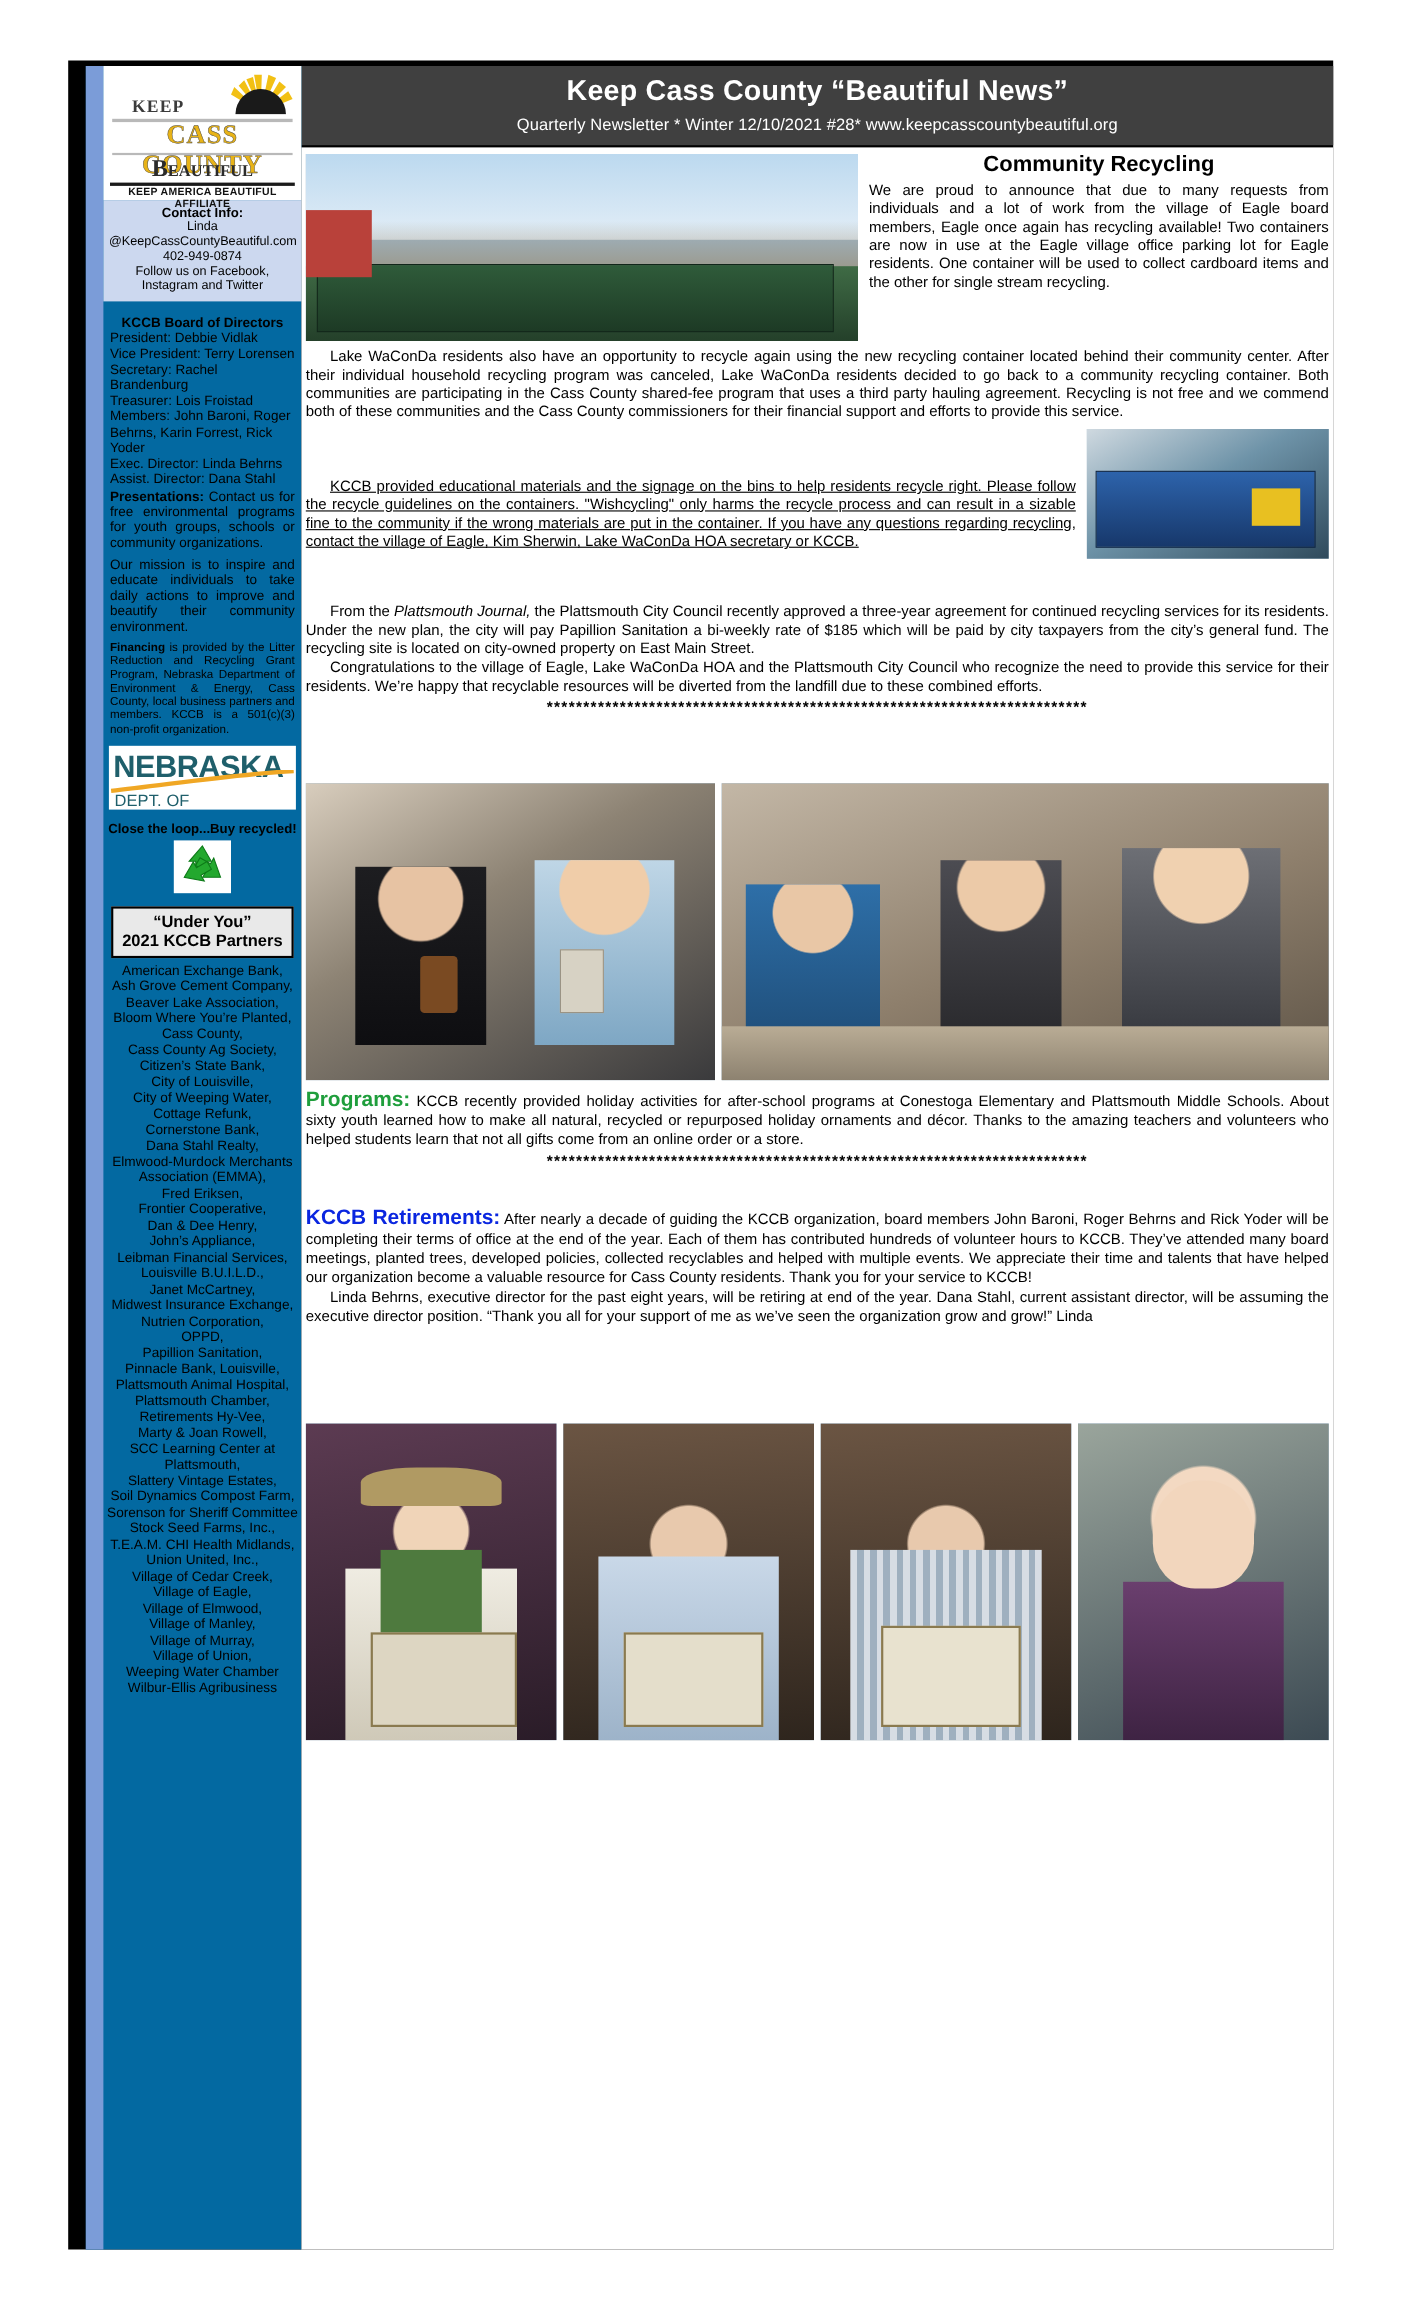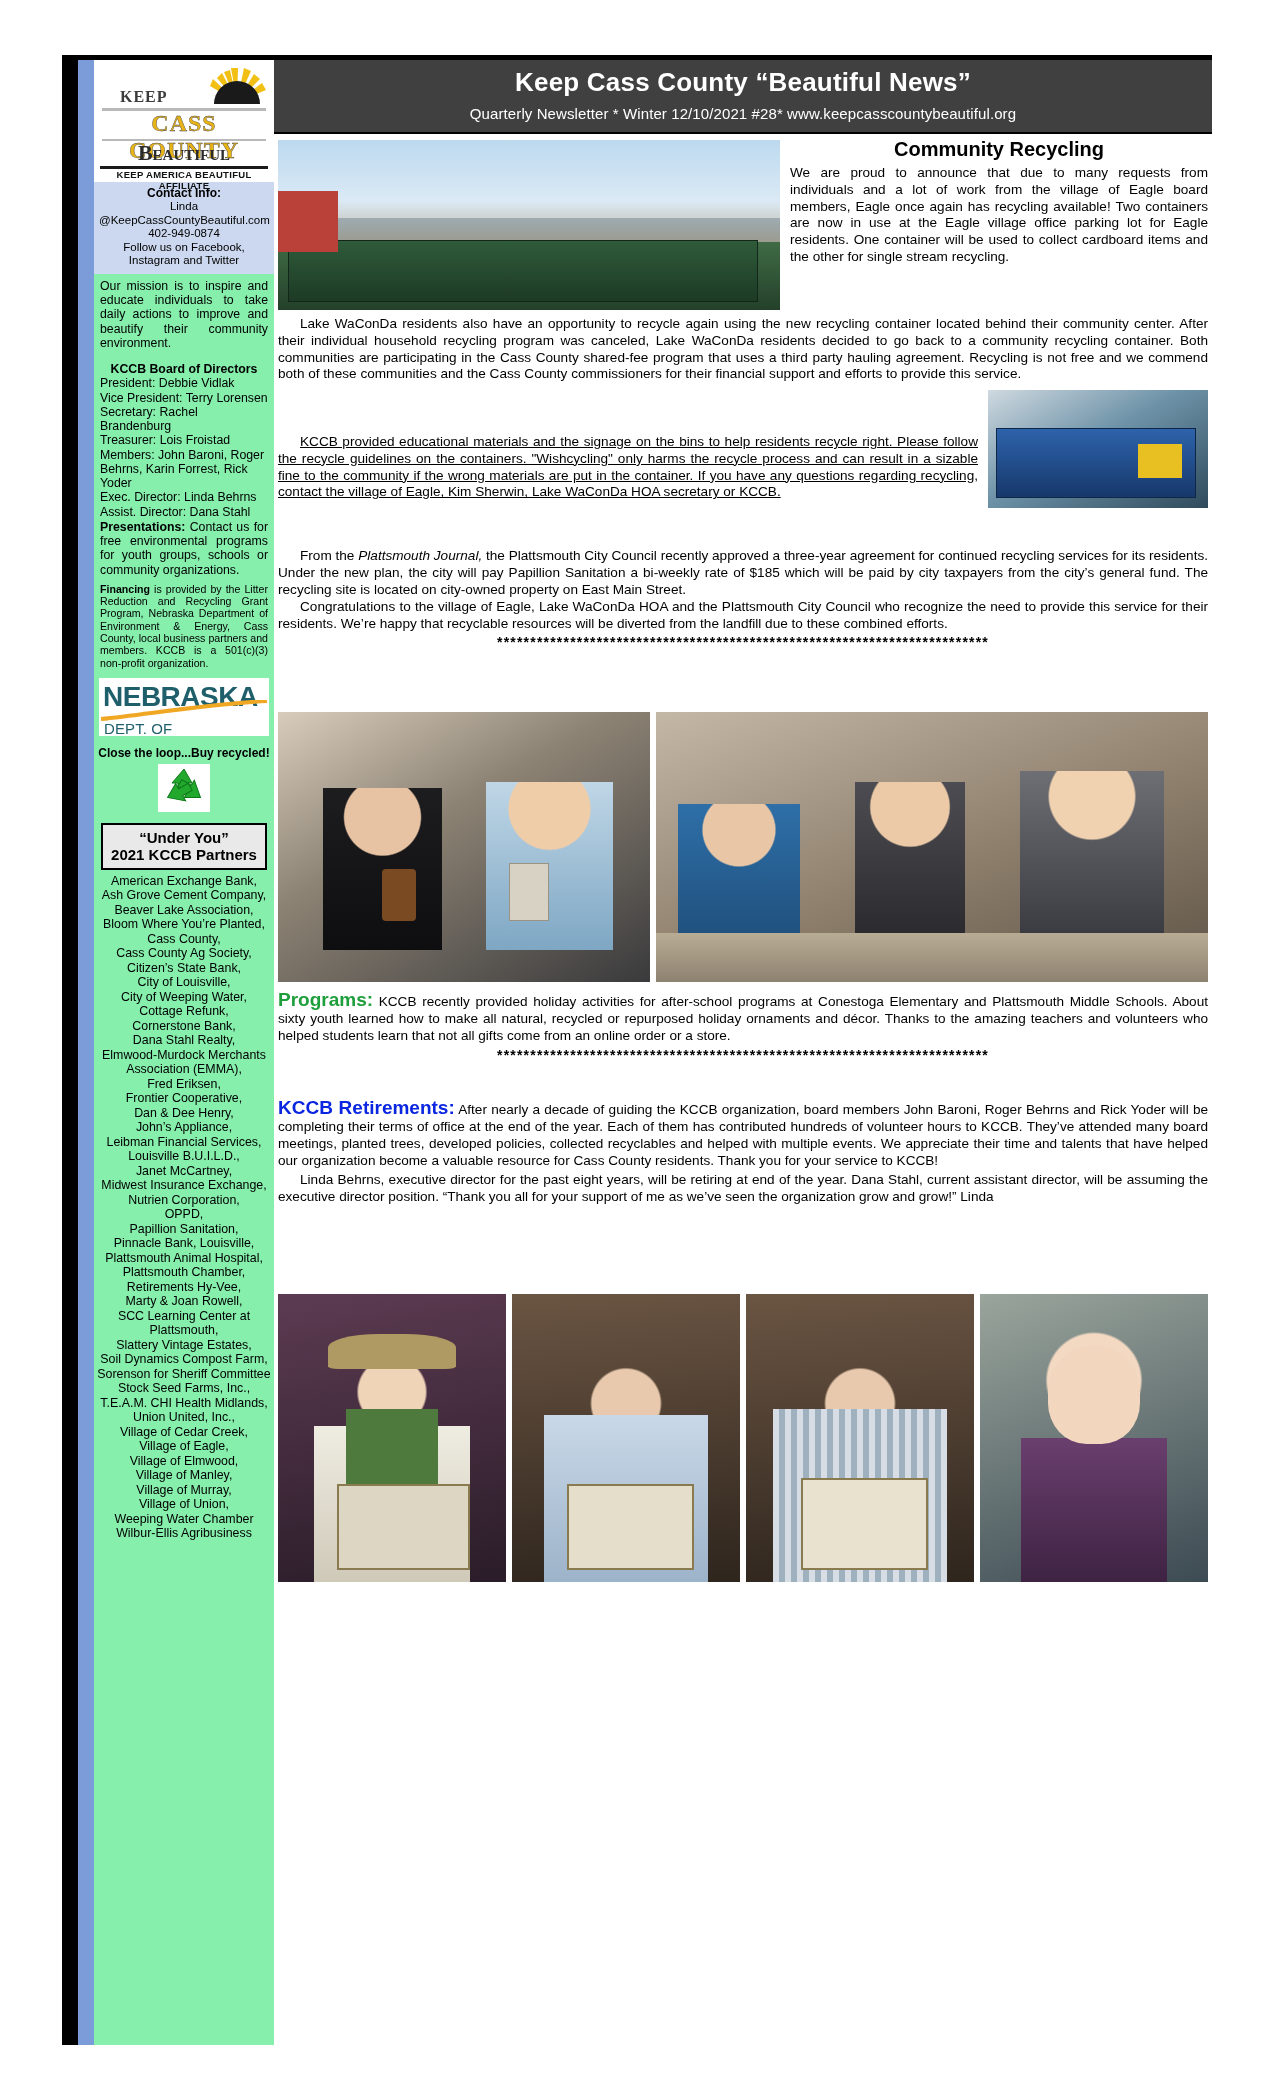--- a/index.html
+++ b/index.html
@@ -21,21 +21,21 @@
     left: 62px; top: 55px;
     width: 1150px; height: 1990px;
     background: #000000;
   }
 
   
   .sidebar {
     position: absolute;
     left: 78px; top: 60px;
     width: 196px; height: 1985px;
-    background: #86efac;
+    background: #0369a1;
     border-left: 16px solid #7b9cd8;
     padding: 0;
   }
   .sidebar-inner { width: 180px; }
 
   .logo-box {
     width: 180px; height: 122px;
     background: #ffffff;
     padding: 6px 6px 2px 6px;
     position: relative;
@@ -272,35 +272,35 @@
       </div>
 
       <div class="contact-box">
         <div class="contact-title">Contact Info:</div>
         <div class="contact-line">Linda</div>
         <div class="contact-line">@KeepCassCountyBeautiful.com</div>
         <div class="contact-line">402-949-0874</div>
         <div class="contact-line">Follow us on Facebook, Instagram and Twitter</div>
       </div>
 
-      <div class="sb-text justify">Our mission is to inspire and educate individuals to take daily actions to improve and beautify their community environment.</div>
-
       <div class="sb-text">
         <div class="sb-head">KCCB Board of Directors</div>
         <div>President: Debbie Vidlak</div>
         <div>Vice President: Terry Lorensen</div>
         <div>Secretary: Rachel Brandenburg</div>
         <div>Treasurer: Lois Froistad</div>
         <div>Members: John Baroni, Roger Behrns, Karin Forrest, Rick Yoder</div>
         <div>Exec. Director: Linda Behrns</div>
         <div>Assist. Director: Dana Stahl</div>
         <div class="justify" style="margin-top:1px;">
           <span class="bold">Presentations:</span><span> Contact us for free environmental programs for youth groups, schools or community organizations.</span>
         </div>
       </div>
+
+      <div class="sb-text justify">Our mission is to inspire and educate individuals to take daily actions to improve and beautify their community environment.</div>
 
       <div class="financing">
         <span class="bold">Financing</span><span> is provided by the Litter Reduction and Recycling Grant Program, Nebraska Department of Environment &amp; Energy, Cass County, local business partners and members. KCCB is a 501(c)(3) non-profit organization.</span>
       </div>
 
       <div class="neb-logo">
         <div class="neb-word">NEBRASKA</div>
         <svg class="neb-swoosh" viewBox="0 0 170 22">
           <path d="M2 19 C 50 14, 110 4, 168 1" stroke="#f0a724" stroke-width="4" fill="none"></path>
         </svg>

